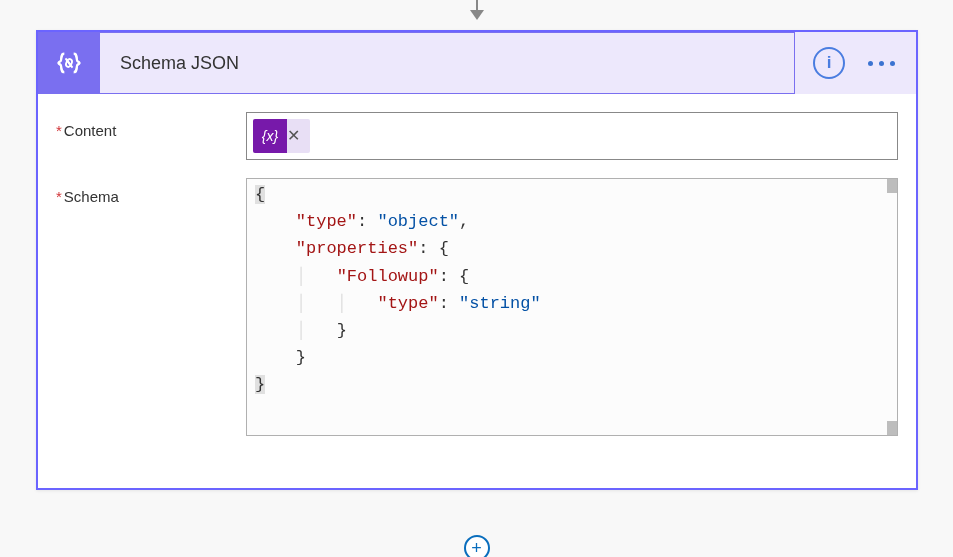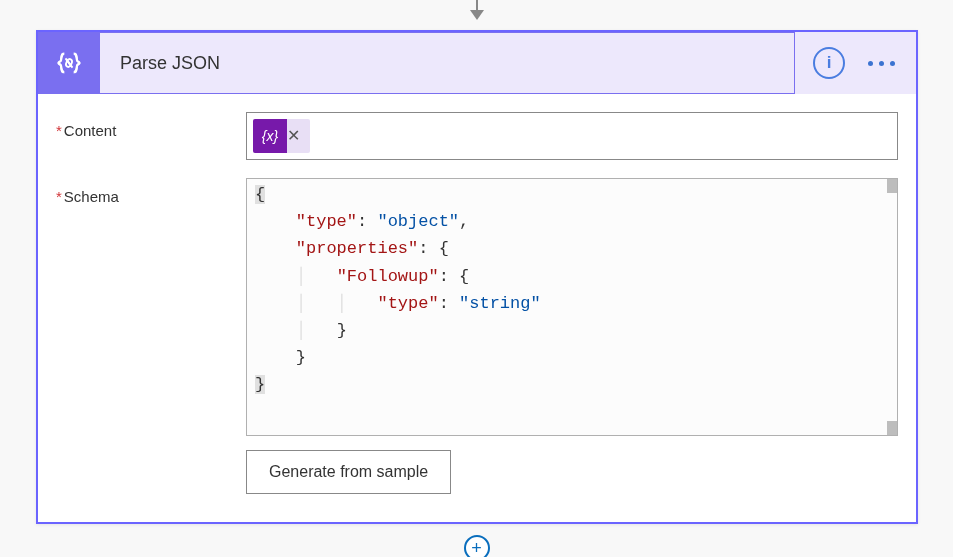--- a/index.html
+++ b/index.html
@@ -85,21 +85,21 @@
       font-size: 24px;
       letter-spacing: 3px;
       cursor: pointer;
       background: transparent;
       border: none;
       display: flex;
       align-items: center;
     }
     .dot { width: 5px; height: 5px; background: #3b73d1; border-radius: 50%; margin: 0 3px; }
     .card-body {
-      padding: 18px 18px 10px 18px;
+      padding: 18px 18px 38px 18px;
     }
     .form-row {
       display: flex;
       margin-bottom: 18px;
     }
     .form-row.schema-row { margin-bottom: 14px; justify-content: space-between; }
     .form-label {
       width: 190px;
       font-size: 15px;
       color: #333;
@@ -215,21 +215,21 @@
         <circle cx="10" cy="15" r="0"></circle>
         <path d="M10 8 L14 8 M14 8 L10 16 M10 16 L14 16" stroke="none"></path>
       </svg>
       <svg width="28" height="28" viewBox="0 0 24 24" style="position:absolute" fill="none" stroke="#fff" stroke-width="1.6">
         <path d="M7 4 C5 4 5.5 7 5 10 C4.7 11.5 3 11 3 12 C3 13 4.7 12.5 5 14 C5.5 17 5 20 7 20"></path>
         <path d="M17 4 C19 4 18.5 7 19 10 C19.3 11.5 21 11 21 12 C21 13 19.3 12.5 19 14 C18.5 17 19 20 17 20"></path>
         <line x1="9" y1="8" x2="15" y2="16"></line>
         <ellipse cx="12" cy="12" rx="2.2" ry="3.5" transform="rotate(25 12 12)"></ellipse>
       </svg>
     </div>
-    <div class="card-title-box">Parse JSON</div>
+    <div class="card-title-box">Schema JSON</div>
     <div class="card-actions">
       <div class="info-btn">i</div>
       <div class="ellipsis-btn">
         <span class="dot"></span>
           <span class="dot"></span>
           <span class="dot"></span>
       </div>
     </div>
   </div>
 
@@ -257,22 +257,16 @@
     <span class="key">"properties"</span><span class="punc">: {</span>
     <span class="guide">│   </span><span class="key">"Followup"</span><span class="punc">: {</span>
     <span class="guide">│   │   </span><span class="key">"type"</span><span class="punc">: </span><span class="val">"string"</span>
     <span class="guide">│   </span><span class="punc">}</span>
     <span class="punc">}</span>
 <span class="hl punc">}</span></pre>
         </div>
       </div>
     </div>
 
-    <div class="form-row btn-row">
-      <div class="form-label"></div>
-      <div class="form-field">
-        <button class="generate-btn">Generate from sample</button>
-      </div>
-    </div>
   </div>
 </div>
 
 <div class="add-step">+</div>
 
 </body></html>

